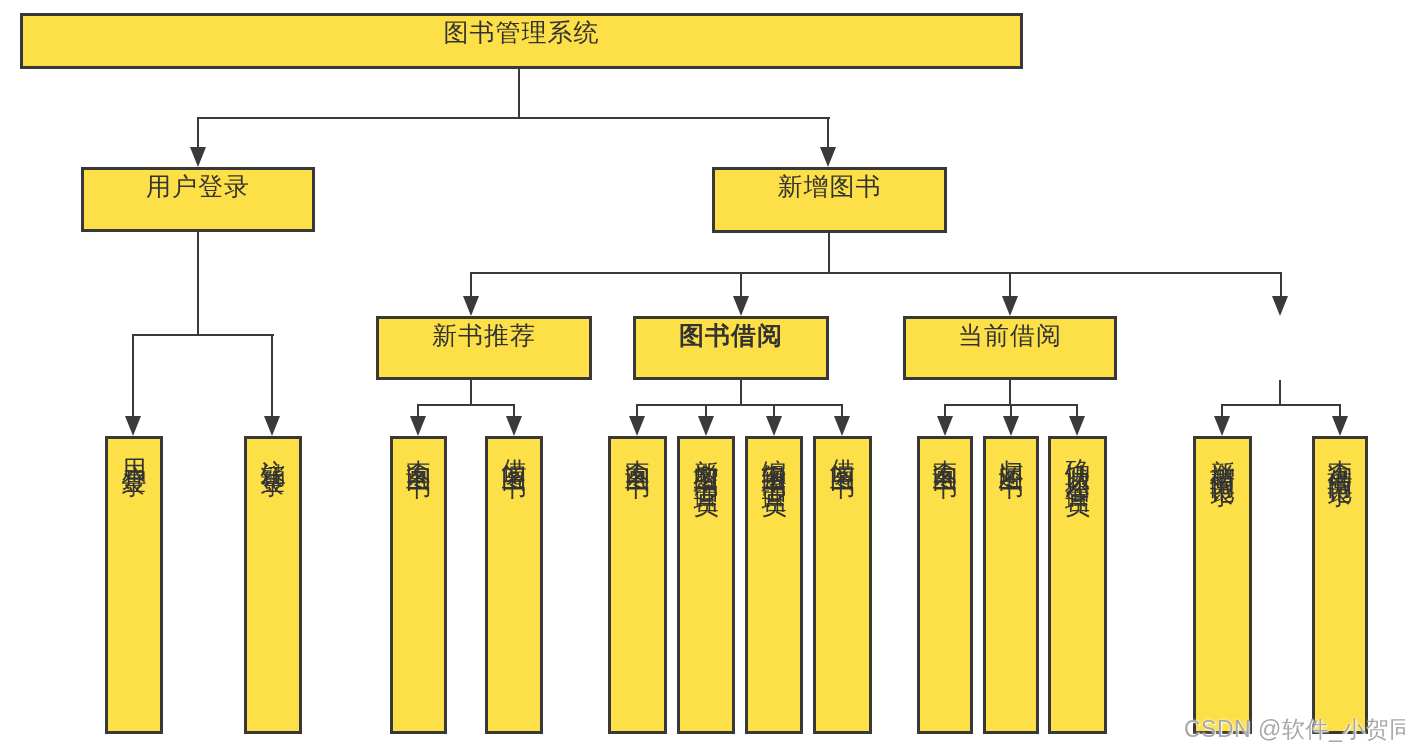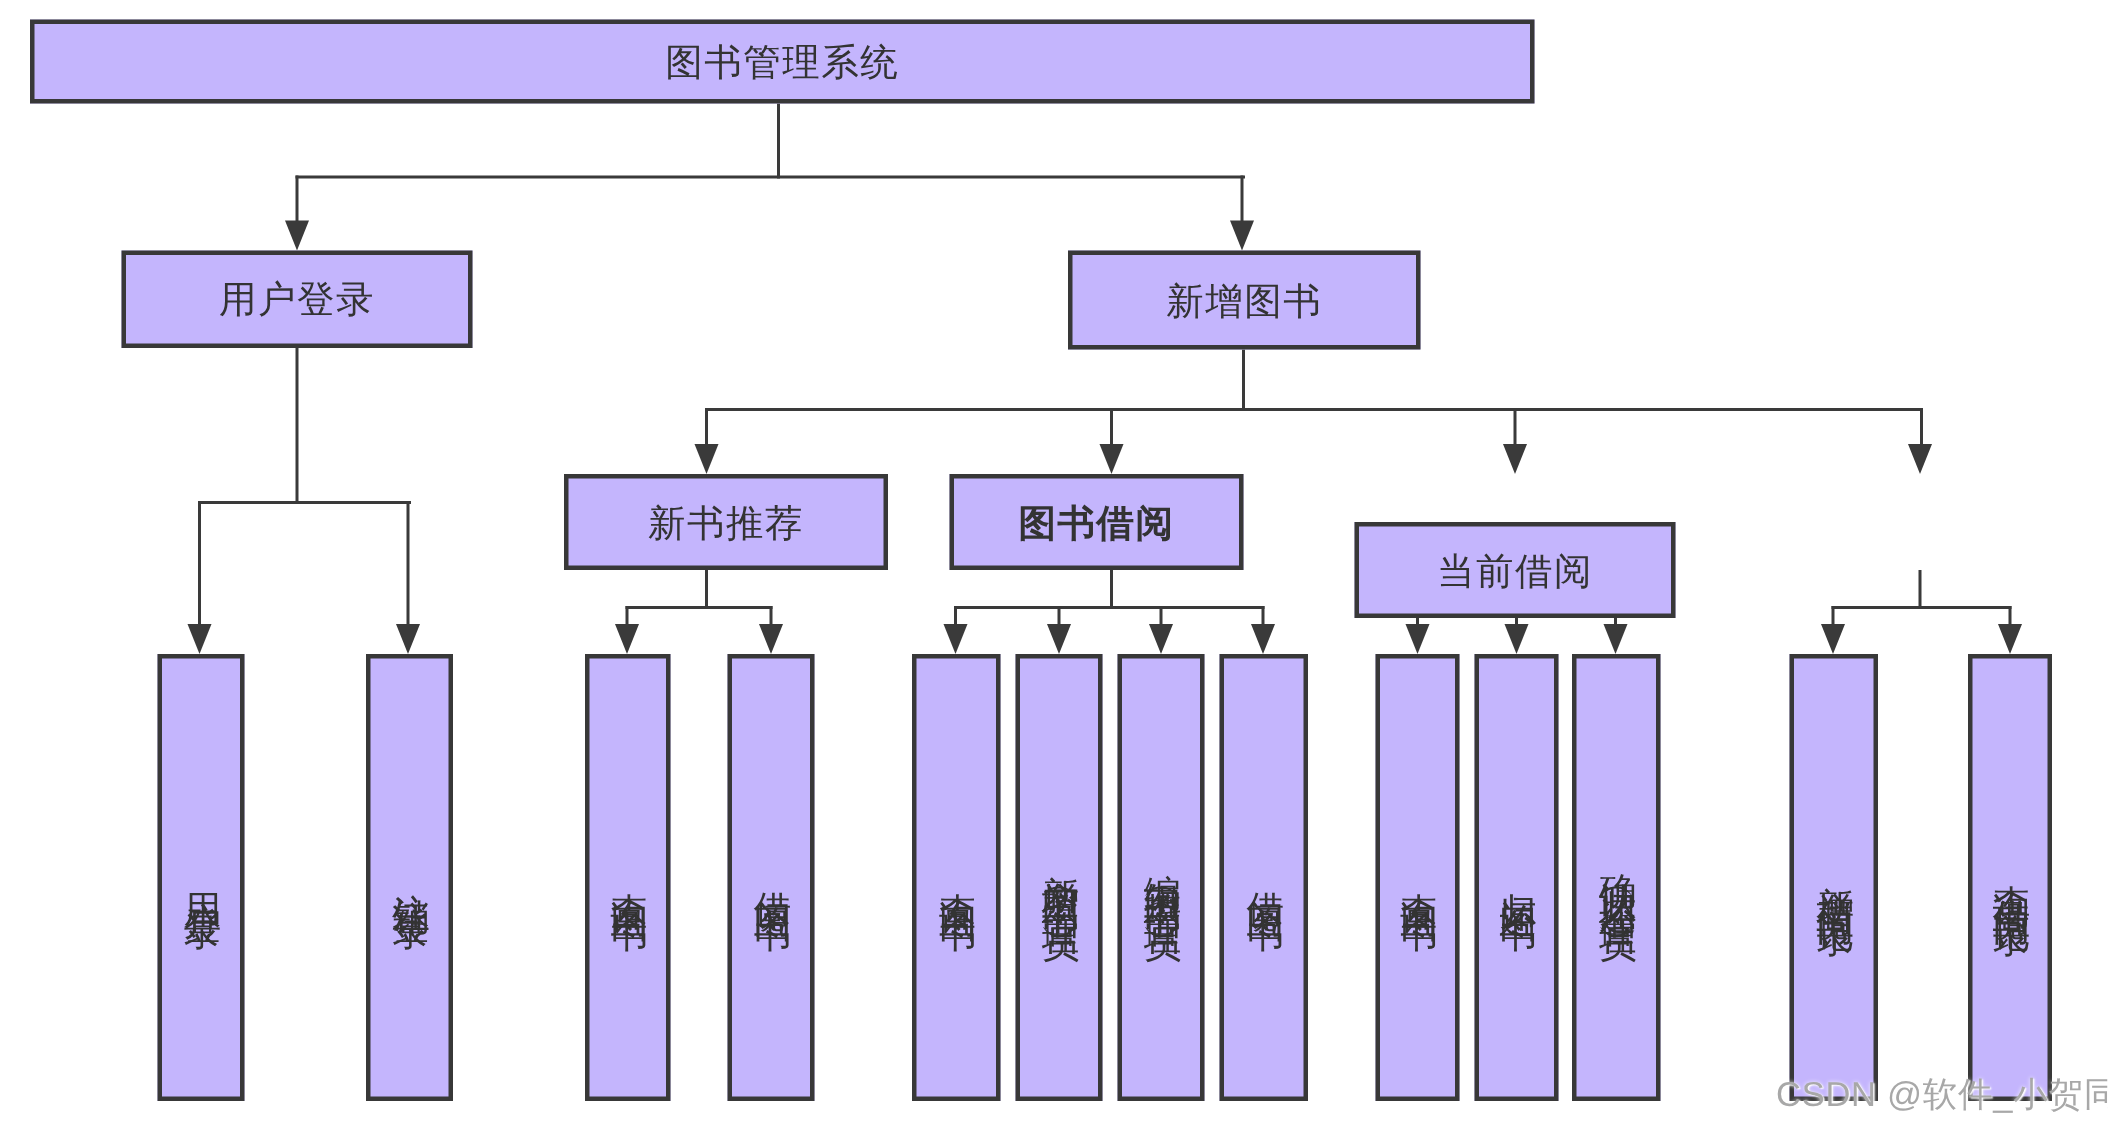--- a/index.html
+++ b/index.html
@@ -4,22 +4,22 @@
 <style>
   html,body { margin:0; padding:0; background:#fff; }
   .stage {
     position:relative; width:1405px; height:747px;
     background:#ffffff; overflow:hidden;
     font-family:"Liberation Sans","DejaVu Sans",sans-serif;
     color:#333333;
   }
   .box {
     position:absolute; box-sizing:border-box;
-    border:3px solid #383838; background:#c4b5fd;
-    display:flex; align-items:center; justify-content:center;
+    border:3px solid #383838; background:#fde047;
+    display:flex; justify-content:center;
     font-size:25px; color:#333333; letter-spacing:1px;
     z-index:2;
   }
   .vbox span {
     writing-mode:vertical-rl; text-orientation:mixed;
     line-height:1.0; letter-spacing:5px;
   }
   .hline { position:absolute; height:2px; background:#3a3a3a; z-index:1; }
   .vline { position:absolute; width:2px;  background:#3a3a3a; z-index:1; }
   .arrow {
@@ -74,21 +74,21 @@
   <div class="arrow" style="left:1002px;top:296px;"></div>
   <div class="vline" style="left:1280px;top:272px;height:26px;"></div>
   <div class="arrow" style="left:1272px;top:296px;"></div>
 
   <div class="box" style="left:376px;top:316px;width:216px;height:64px;">
     <span>新书推荐</span>
   </div>
   <div class="box" style="left:633px;top:316px;width:196px;height:64px;font-weight:bold;">
     <span>图书借阅</span>
   </div>
-  <div class="box" style="left:903px;top:316px;width:214px;height:64px;margin-top:32px;">
+  <div class="box" style="left:903px;top:316px;width:214px;height:64px;">
     <span>当前借阅</span>
   </div>
 
   <div class="vline" style="left:470px;top:380px;height:26px;"></div>
   <div class="vline" style="left:740px;top:380px;height:26px;"></div>
   <div class="vline" style="left:1009px;top:380px;height:26px;"></div>
   <div class="vline" style="left:1279px;top:380px;height:26px;"></div>
 
   <div class="hline" style="left:417px;top:404px;width:98px;"></div>
   <div class="hline" style="left:636px;top:404px;width:207px;"></div>

